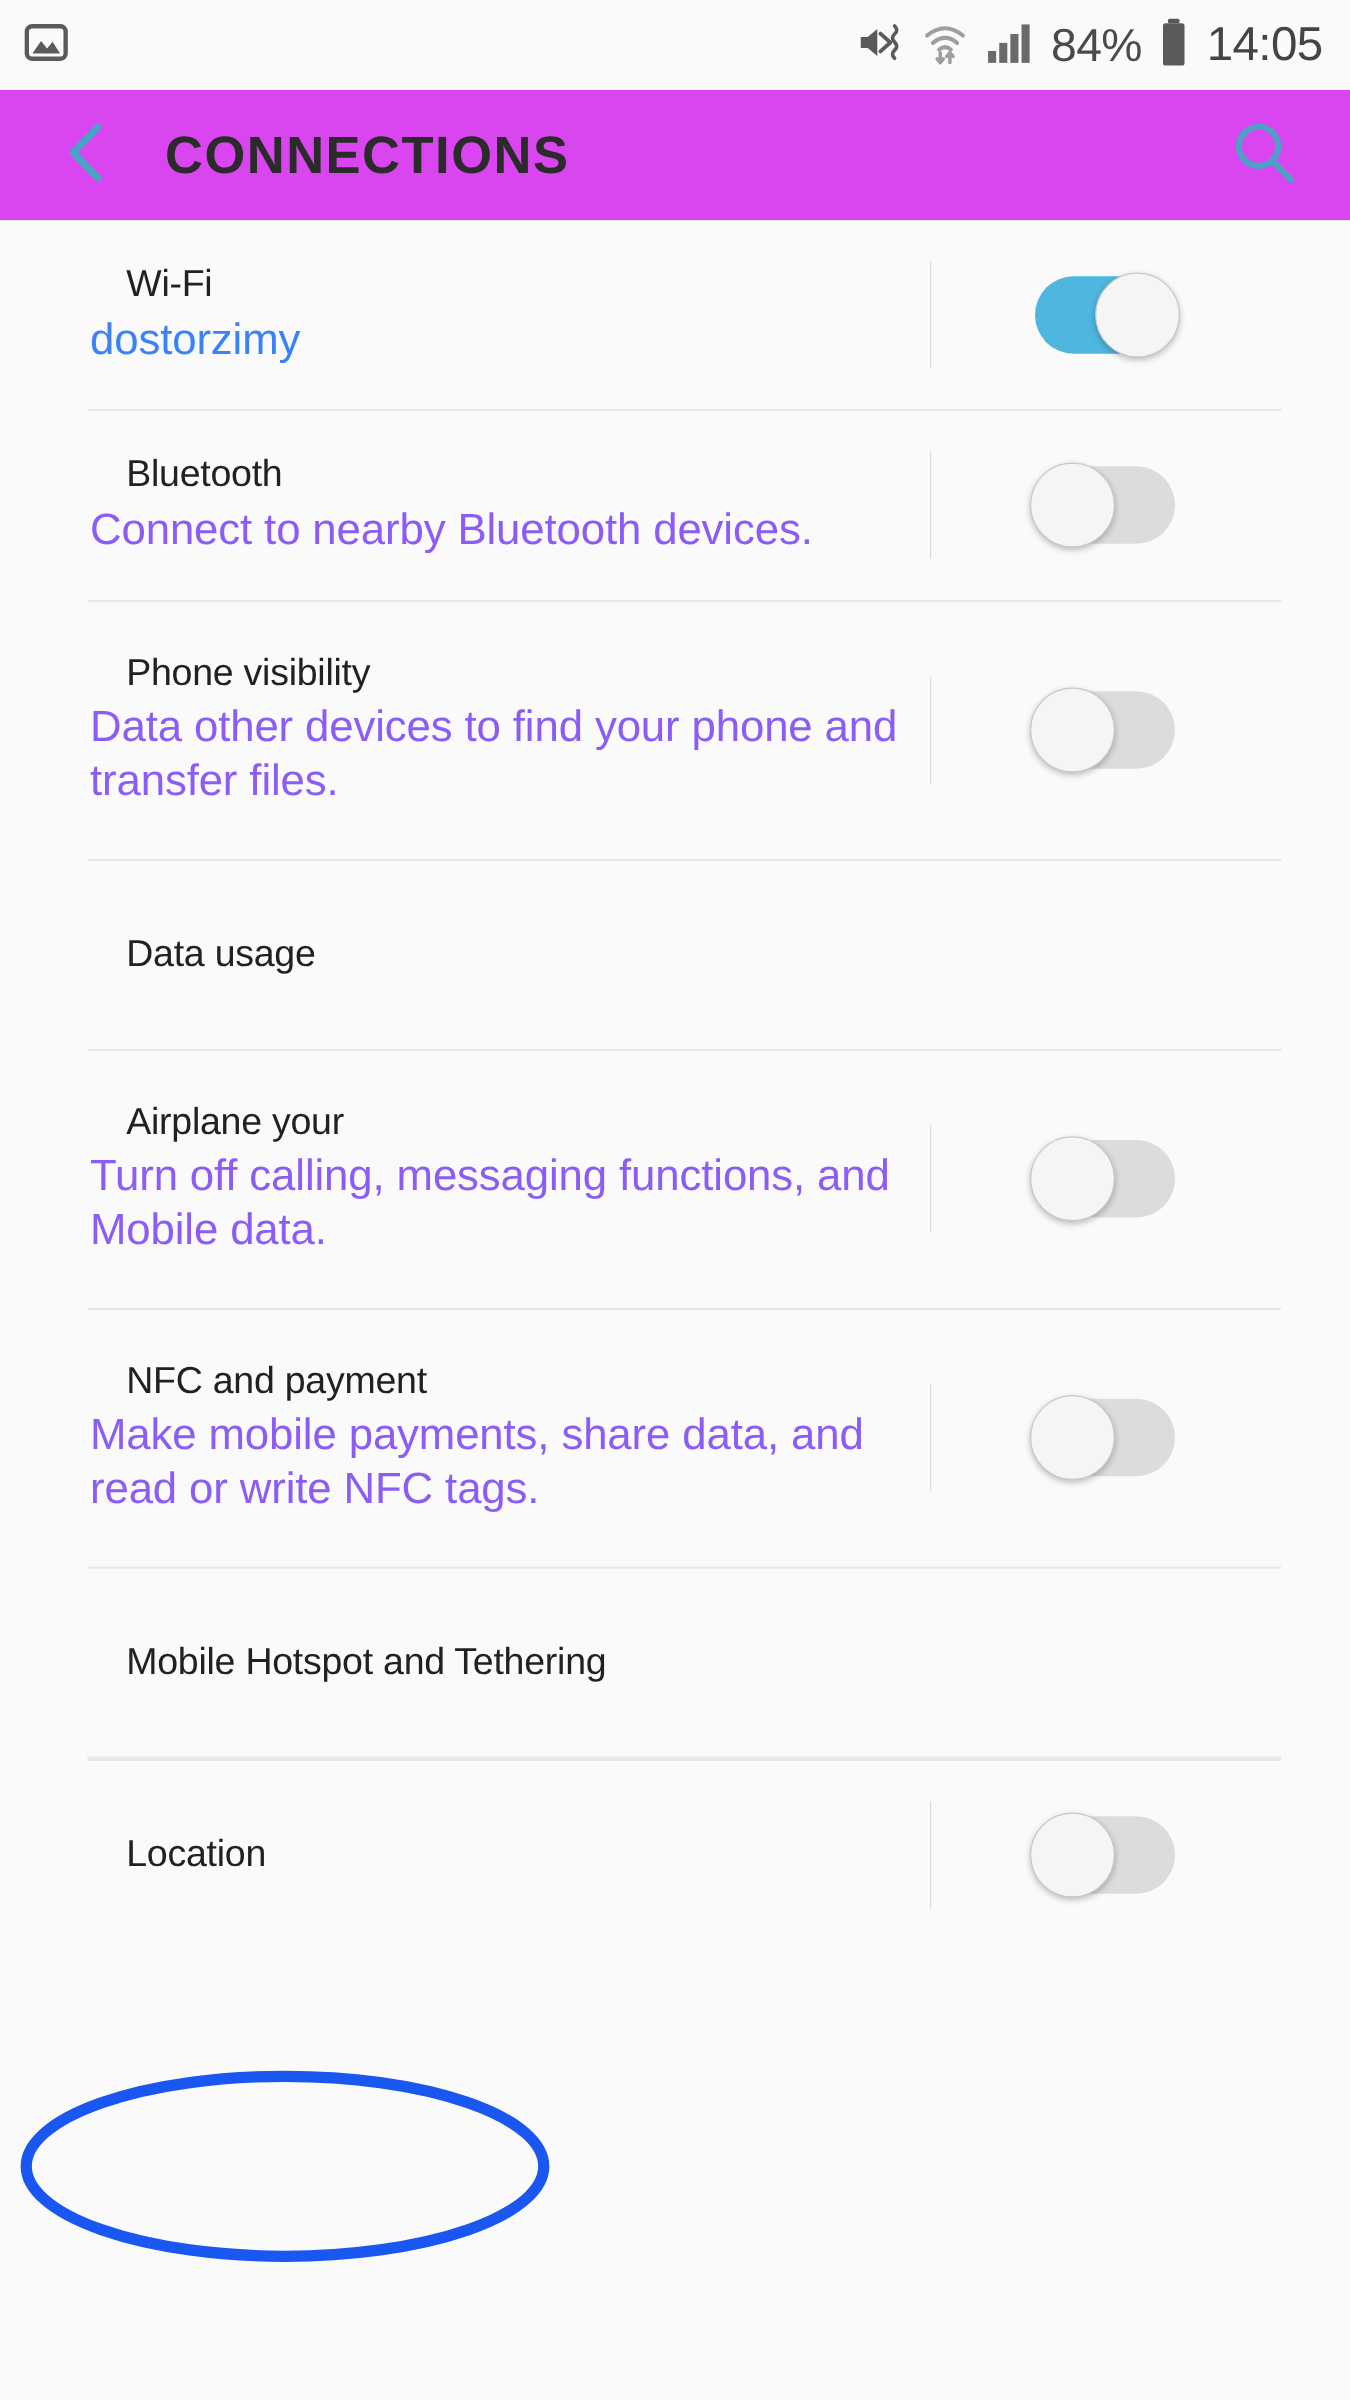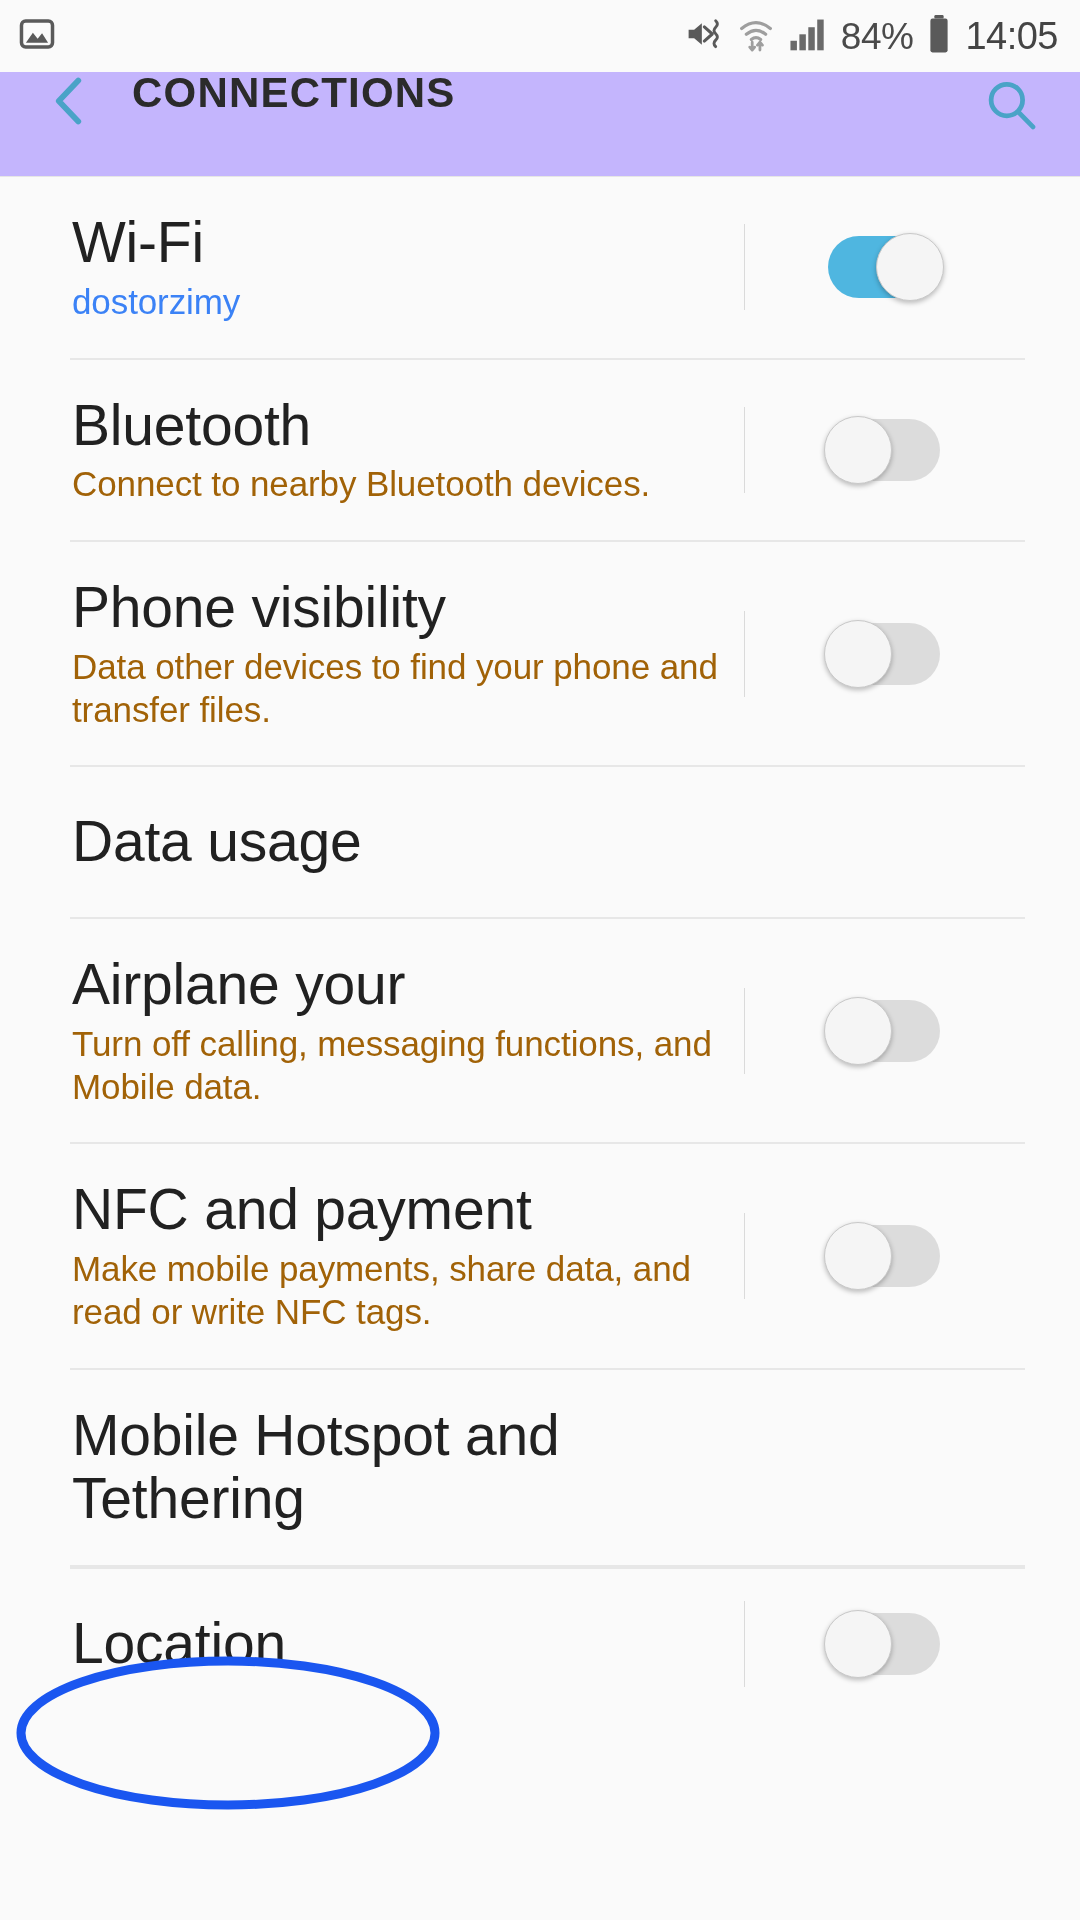--- a/index.html
+++ b/index.html
@@ -38,23 +38,23 @@
     font-weight:400;
     letter-spacing:-0.5px;
     line-height:1;
   }
 
   
   .app-bar {
     position:relative;
     height:104px;
     display:flex;
-    align-items:flex-start;
+    align-items:center;
     padding:0 34px 0 38px;
-    background:#c4b5fd;
+    background:#d946ef;
   }
   .back-btn {
     width:62px; height:62px;
     display:flex; align-items:center; justify-content:center;
     flex:0 0 auto;
     cursor:pointer;
   }
   .app-title {
     font-size:42px;
     font-weight:700;
@@ -91,29 +91,30 @@
   .row.tall { min-height:205px; }
   .row-text {
     flex:1 1 auto;
     padding:34px 0;
     display:flex;
     flex-direction:column;
     justify-content:center;
     gap:6px;
   }
   .row-title {
-    font-size:57px;
+    font-size:30px;
     color:#212121;
     font-weight:400;
     line-height:1.12;
     letter-spacing:-0.2px;
+    margin-left:29px;
   }
   .row-sub {
     font-size:35px;
-    color:#a16207;
+    color:#8b5cf6;
     font-weight:400;
     line-height:1.22;
     letter-spacing:-0.1px;
     max-width:740px;
   }
   .row-sub.accent { color:#3b82f6; }
 
   .row-ctrl {
     flex:0 0 auto;
     width:336px;

